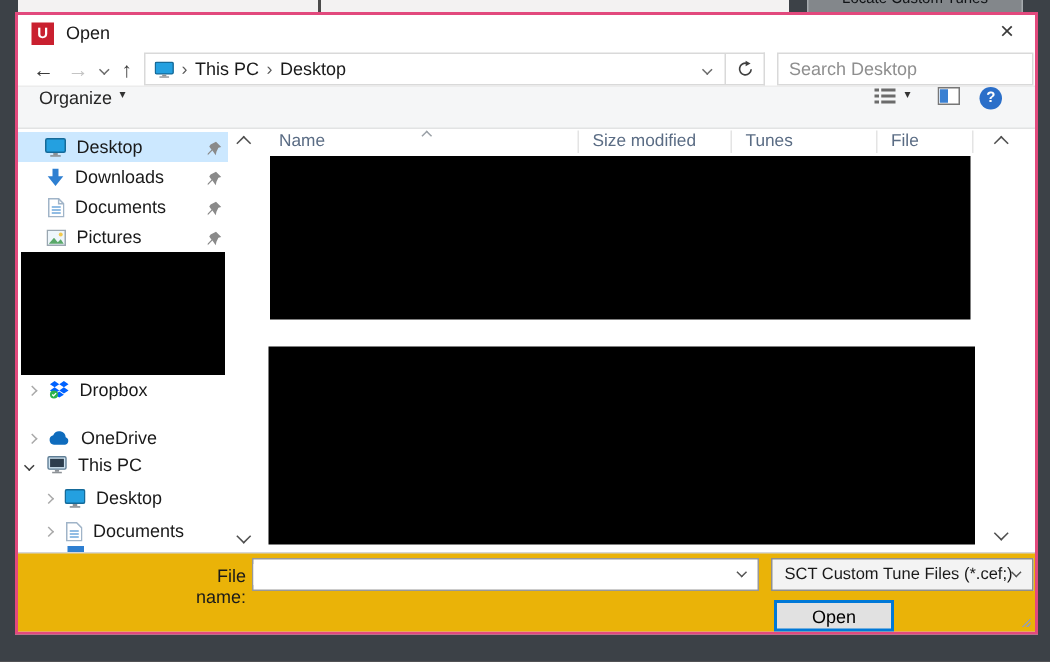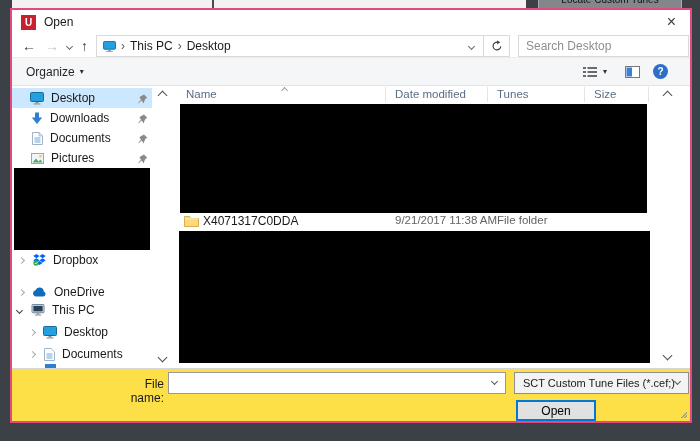--- a/index.html
+++ b/index.html
@@ -40,21 +40,21 @@
                  display:flex; align-items:center; justify-content:center; }
   .searchbox { position:absolute; left:506px; top:1px; width:171px; height:22px; background:#fff;
                border:1px solid #d9d9d9; display:flex; align-items:center; }
   .searchbox input { flex:1; border:none; outline:none; font:12px "Liberation Sans", sans-serif;
                      padding-left:7px; color:#0369a1; background:transparent; }
   .searchbox input::placeholder { color:#8f8f8f; }
   .searchbox svg { margin-right:7px; }
 
   .toolbar { position:absolute; left:0; right:0; top:48px; height:28px; background:#f5f6f7;
              border-bottom:1px solid #e2e3e4; }
-  .tb-item { position:absolute; top:0; height:27px; display:flex; align-items:center; gap:5px;
+  .tb-item { position:absolute; top:0; height:27px; display:flex; align-items:flex-start; gap:5px;
              color:#262626; }
   .tb-caret { font-size:8px; color:#333; }
   .help-circle { width:15px; height:15px; border-radius:50%; background:#2b6fc9; color:#fff;
                  font-size:10px; font-weight:bold; display:flex; align-items:center; justify-content:center; }
 
   .content { position:absolute; left:0; right:0; top:76px; height:282px; background:#fff; overflow:hidden; }
 
   
   .srow { position:absolute; left:0; width:140px; height:20px; display:flex; align-items:center; }
   .srow.selected { background:#cce8ff; }
@@ -75,21 +75,21 @@
   .filelist { position:absolute; left:164px; top:0; width:514px; height:282px; }
   .col-hdr { position:absolute; top:2px; font-size:11.5px; color:#5a6c84; }
   .col-sep { position:absolute; top:1px; height:15px; width:1px; background:#e4e4e4; }
   .sort-caret { position:absolute; left:106px; top:2px; width:5px; height:5px;
                 border-left:1.2px solid #9aa0a6; border-top:1.2px solid #9aa0a6; transform:rotate(45deg); }
   .file-row { position:absolute; left:0; right:40px; top:127px; height:18px; }
   .file-row .cell { position:absolute; top:1px; white-space:nowrap; }
   .muted { color:#646464; font-size:11.5px; }
 
   
-  .footer { position:absolute; left:0; right:0; top:358px; height:53px; background:#fde047;
+  .footer { position:absolute; left:0; right:0; top:358px; height:53px; background:#eab308;
             border-top:1px solid #d6d6d6; }
   .fn-label { position:absolute; left:96px; top:8px; width:56px; text-align:right; }
   .fn-input { position:absolute; left:156px; top:3px; width:338px; height:22px; background:#fff;
               border:1px solid #999; display:flex; align-items:center; }
   .fn-input input { flex:1; border:none; outline:none; font:12px "Liberation Sans", sans-serif; padding-left:6px; }
   .combo { position:absolute; left:502px; top:3px; width:175px; height:22px; background:#f3f3f3;
            border:1px solid #8f8f8f; display:flex; align-items:center; }
   .combo .val { flex:1; padding-left:7px; font-size:11px; white-space:nowrap; overflow:hidden;text-align:right; }
   .cd-small { width:5px; height:5px; border-right:1.3px solid #555; border-bottom:1.3px solid #555;
               transform:rotate(45deg); margin-right:8px; margin-top:-3px; flex:none; }
@@ -301,39 +301,30 @@
 
         <div>
           <span class="sc-up" style="left:147px;top:6px;"></span>
           <span class="sc-dn" style="left:147px;top:268px;"></span>
         </div>
       </div>
 
       <div class="filelist">
         <span class="sort-caret"></span>
         <span class="col-hdr" style="left:10px;">Name</span>
-        <span class="col-hdr" style="left:219px;">Date modified</span>
+        <span class="col-hdr" style="left:219px;">Size modified</span>
         <span class="col-hdr" style="left:321px;">Tunes</span>
-        <span class="col-hdr" style="left:418px;">Size</span>
+        <span class="col-hdr" style="left:418px;">File</span>
         <span class="col-sep" style="left:209px;"></span>
         <span class="col-sep" style="left:311px;"></span>
         <span class="col-sep" style="left:408px;"></span>
         <span class="col-sep" style="left:472px;"></span>
 
         <div class="redact" style="left:4px;top:18px;width:467px;height:109px;"></div>
 
-        <div class="file-row">
-          <svg class="cell" style="left:8px;top:2px;" width="15" height="12" viewBox="0 0 15 12">
-            <path d="M0.5 1.5h5l1.5 2h7.5v8H0.5z" fill="#ffd978" stroke="#d9ae53"></path>
-            <path d="M1 3.8h13" stroke="#fff0bf" stroke-width="1"></path>
-          </svg>
-          <span class="cell" style="left:27px;">X4071317C0DDA</span>
-          <span class="cell muted" style="left:219px;">9/21/2017 11:38 AM</span>
-          <span class="cell muted" style="left:321px;">File folder</span>
-        </div>
 
         <div class="redact" style="left:3px;top:145px;width:471px;height:132px;"></div>
 
         <div>
           <span class="sc-up" style="left:488px;top:6px;"></span>
           <span class="sc-dn" style="left:488px;top:266px;"></span>
         </div>
       </div>
     </div>
 

